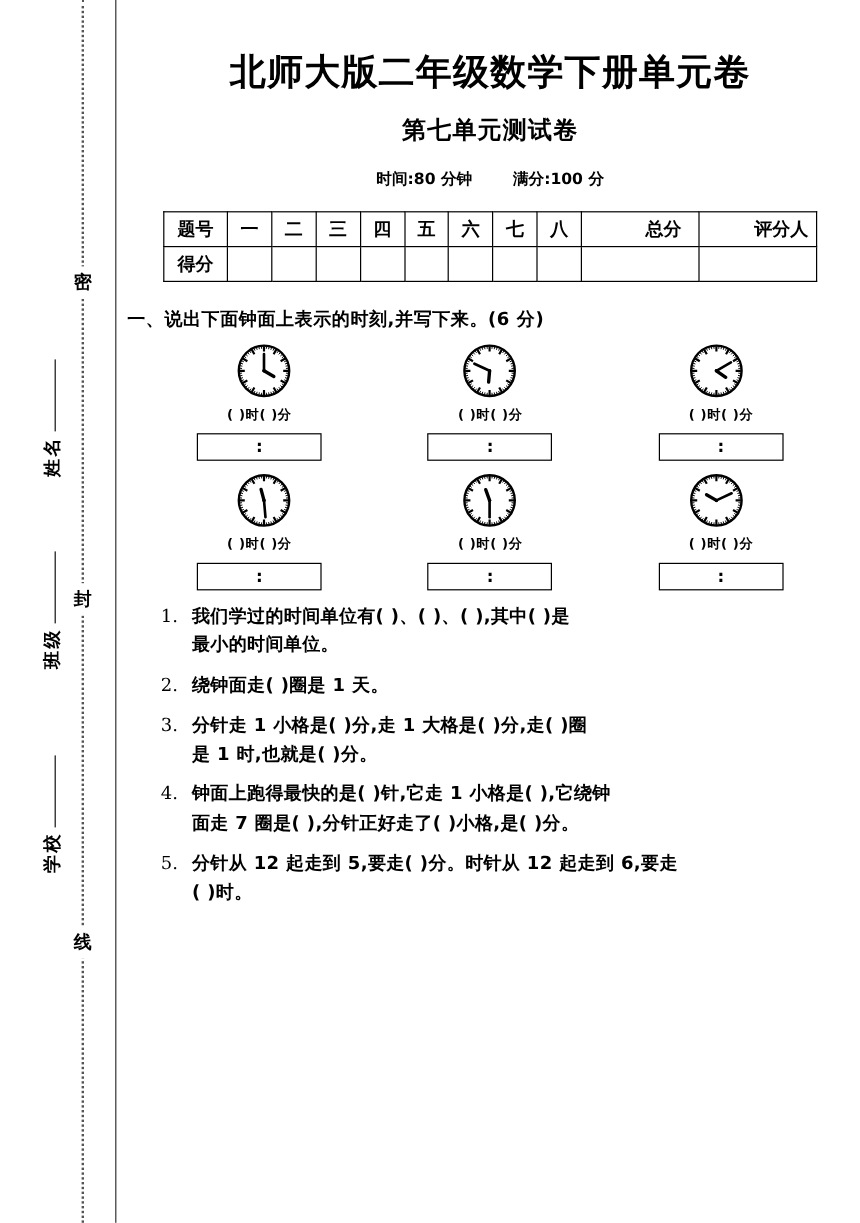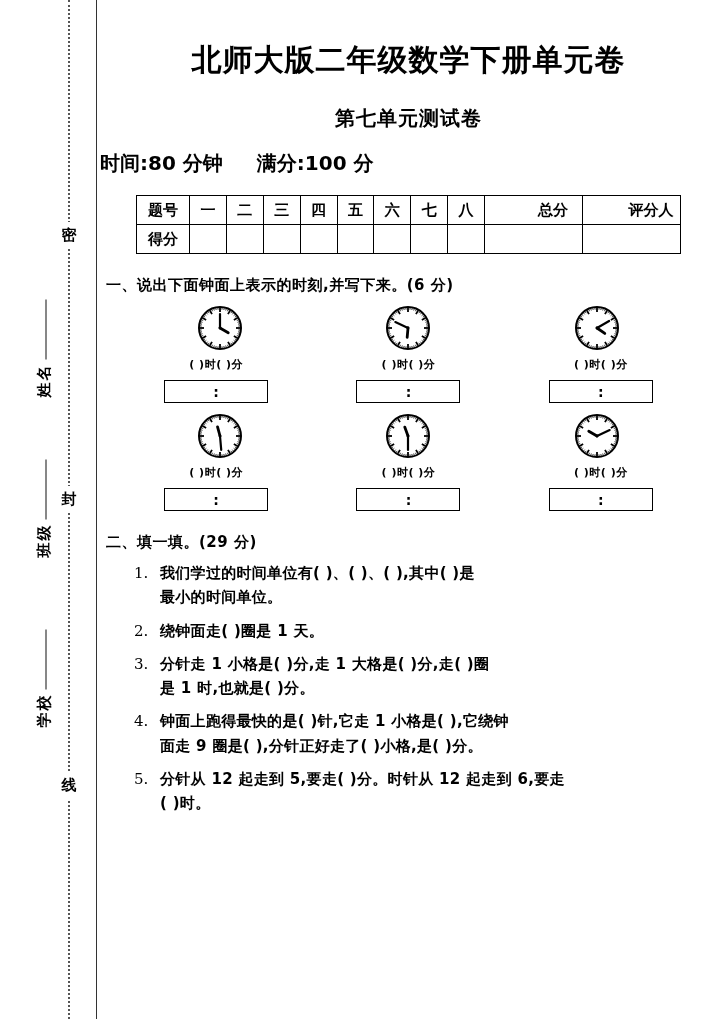--- a/index.html
+++ b/index.html
@@ -83,30 +83,30 @@
 
   #title-main {
     margin-top: 40px;
     text-align: center;
     font-size: 30px;
     font-weight: bold;
     letter-spacing: 1px;
     font-family: "DejaVu Sans", sans-serif;
   }
   #title-sub {
-    margin-top: 24px;
+    margin-top: 14px;
     text-align: center;
     font-size: 20px;
     font-weight: bold;
     letter-spacing: 1px;
   }
   #exam-meta {
     margin-top: 18px;
-    text-align: left;
-    font-size: 20px;
+    text-align: center;
+    font-size: 13px;
     font-weight: bold;
   }
   #exam-meta .gap { display: inline-block; width: 34px; }
 
   
   #score-table-wrap {
     margin: 18px auto 0 auto;
     width: 545px;
   }
   table.score-table {
@@ -703,21 +703,20 @@
     <div class="answer-line">(    )时(    )分</div>
     <div class="answer-line">(    )时(    )分</div>
   </div>
 
   <div class="box-row">
     <div class="answer-box">:</div>
     <div class="answer-box">:</div>
     <div class="answer-box">:</div>
   </div>
 
-  <div class="section-header">二、填一填。(29 分)</div>
 
   <div id="fill-list">
       <div class="fill-item">
         <div class="fill-num">1.</div>
         <div class="fill-text">
           <div>我们学过的时间单位有(      )、(      )、(      ),其中(      )是</div>
           <div>最小的时间单位。</div>
         </div>
       </div>
       <div class="fill-item">
@@ -730,21 +729,21 @@
         <div class="fill-num">3.</div>
         <div class="fill-text">
           <div>分针走 1 小格是(      )分,走 1 大格是(      )分,走(      )圈</div>
           <div>是 1 时,也就是(      )分。</div>
         </div>
       </div>
       <div class="fill-item">
         <div class="fill-num">4.</div>
         <div class="fill-text">
           <div>钟面上跑得最快的是(      )针,它走 1 小格是(      ),它绕钟</div>
-          <div>面走 9 圈是(      ),分针正好走了(      )小格,是(      )分。</div>
+          <div>面走 7 圈是(      ),分针正好走了(      )小格,是(      )分。</div>
         </div>
       </div>
       <div class="fill-item">
         <div class="fill-num">5.</div>
         <div class="fill-text">
           <div>分针从 12 起走到 5,要走(      )分。时针从 12 起走到 6,要走</div>
           <div>(      )时。</div>
         </div>
       </div>
     </div>

